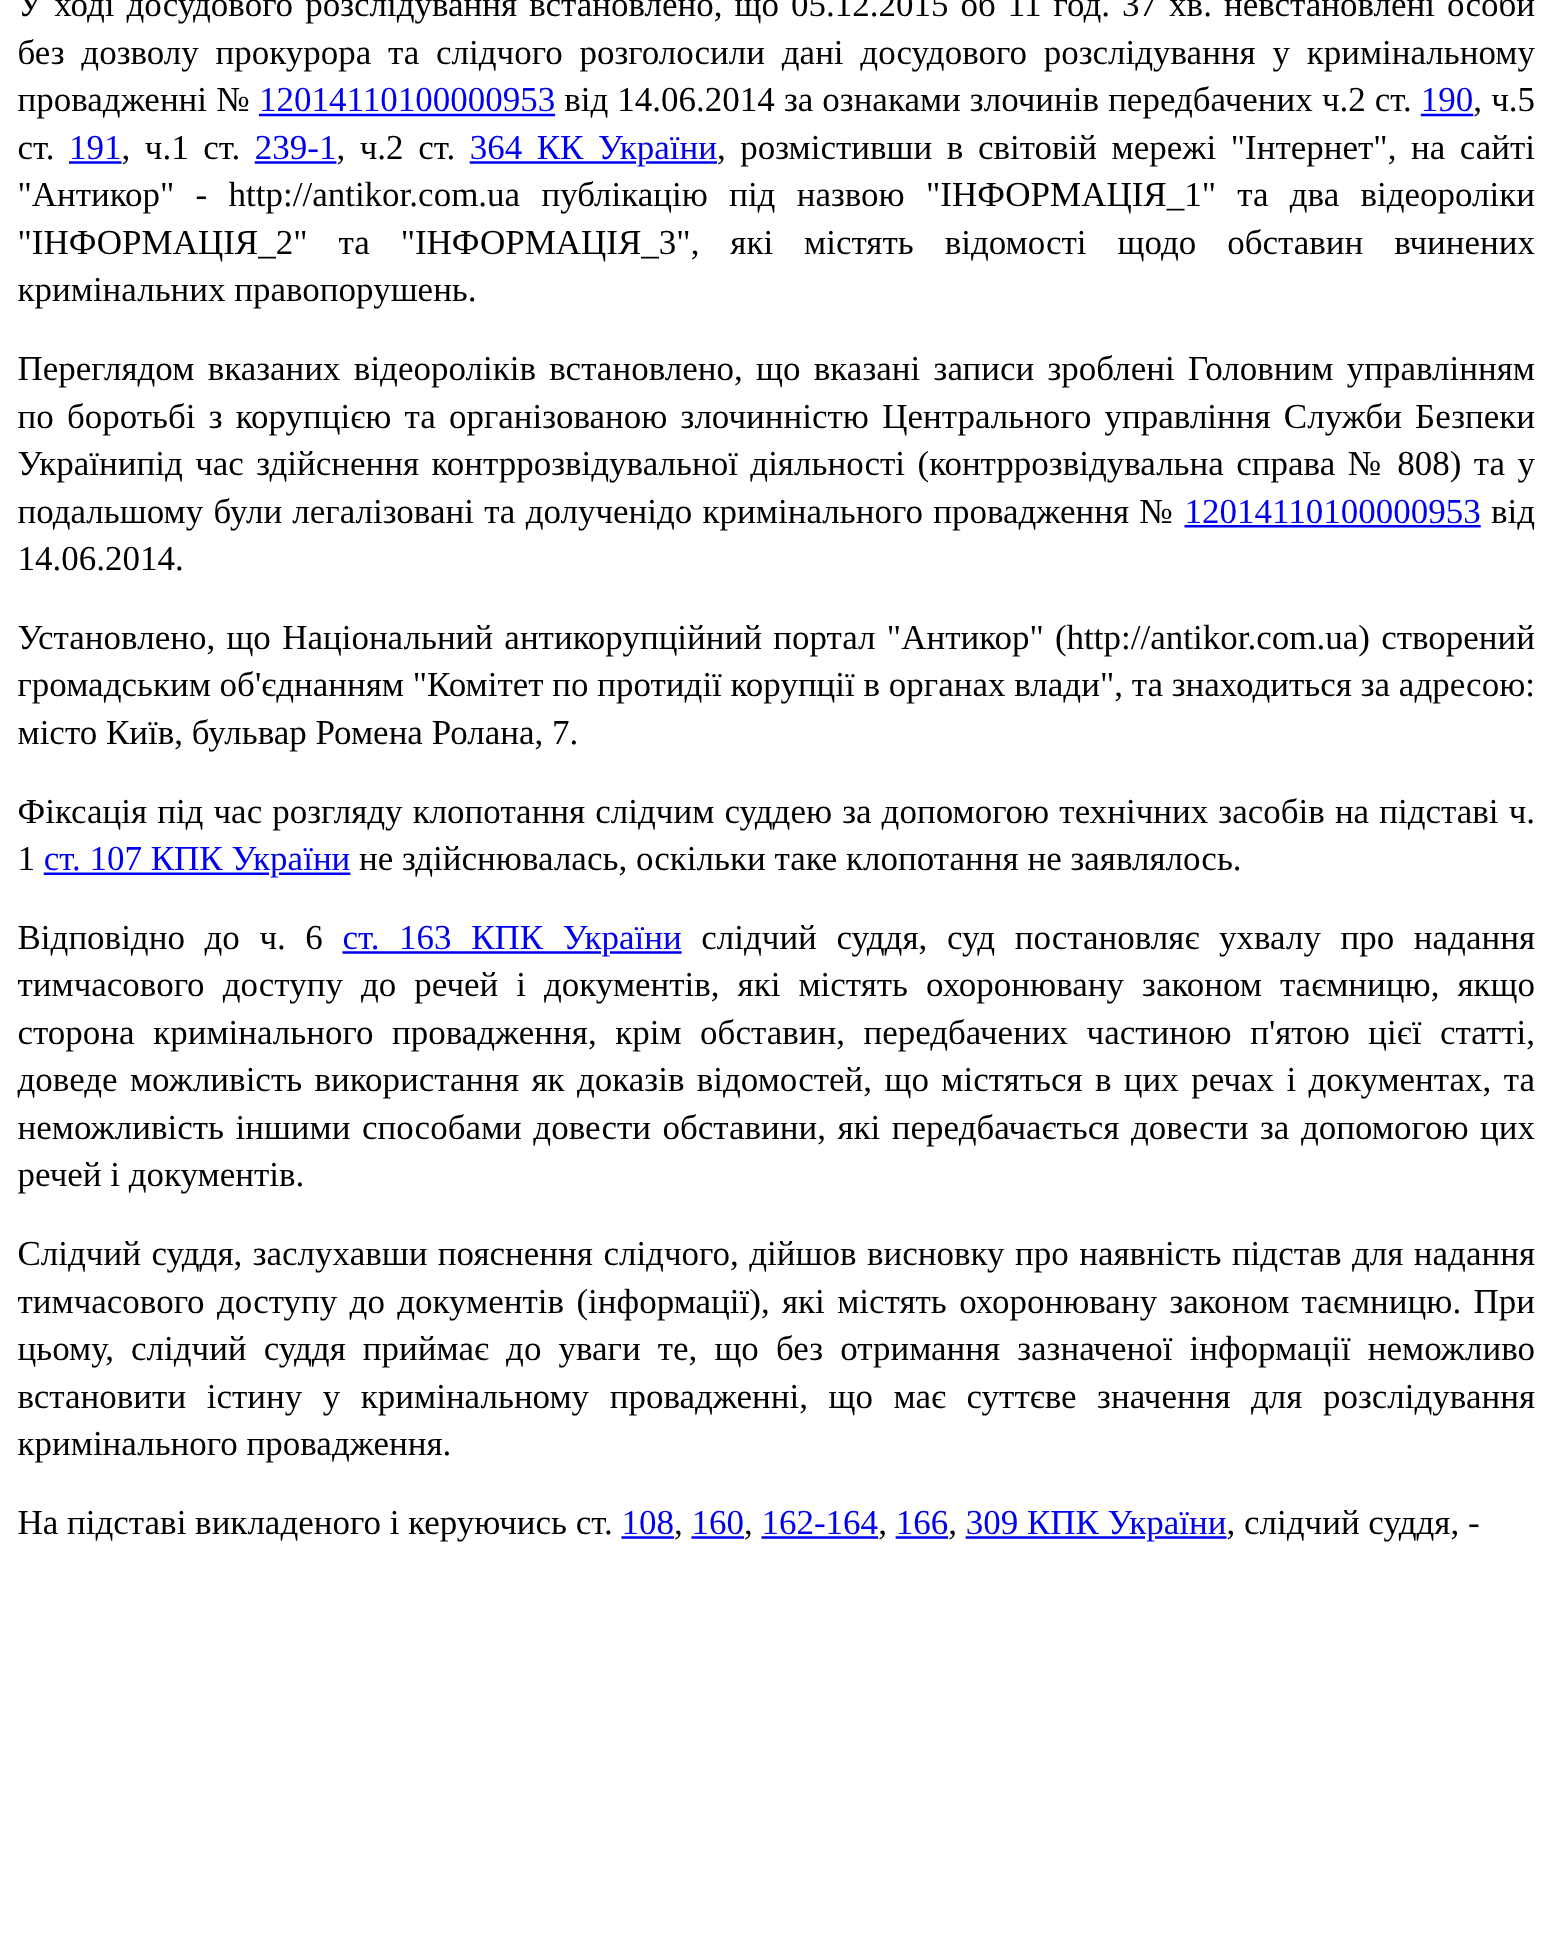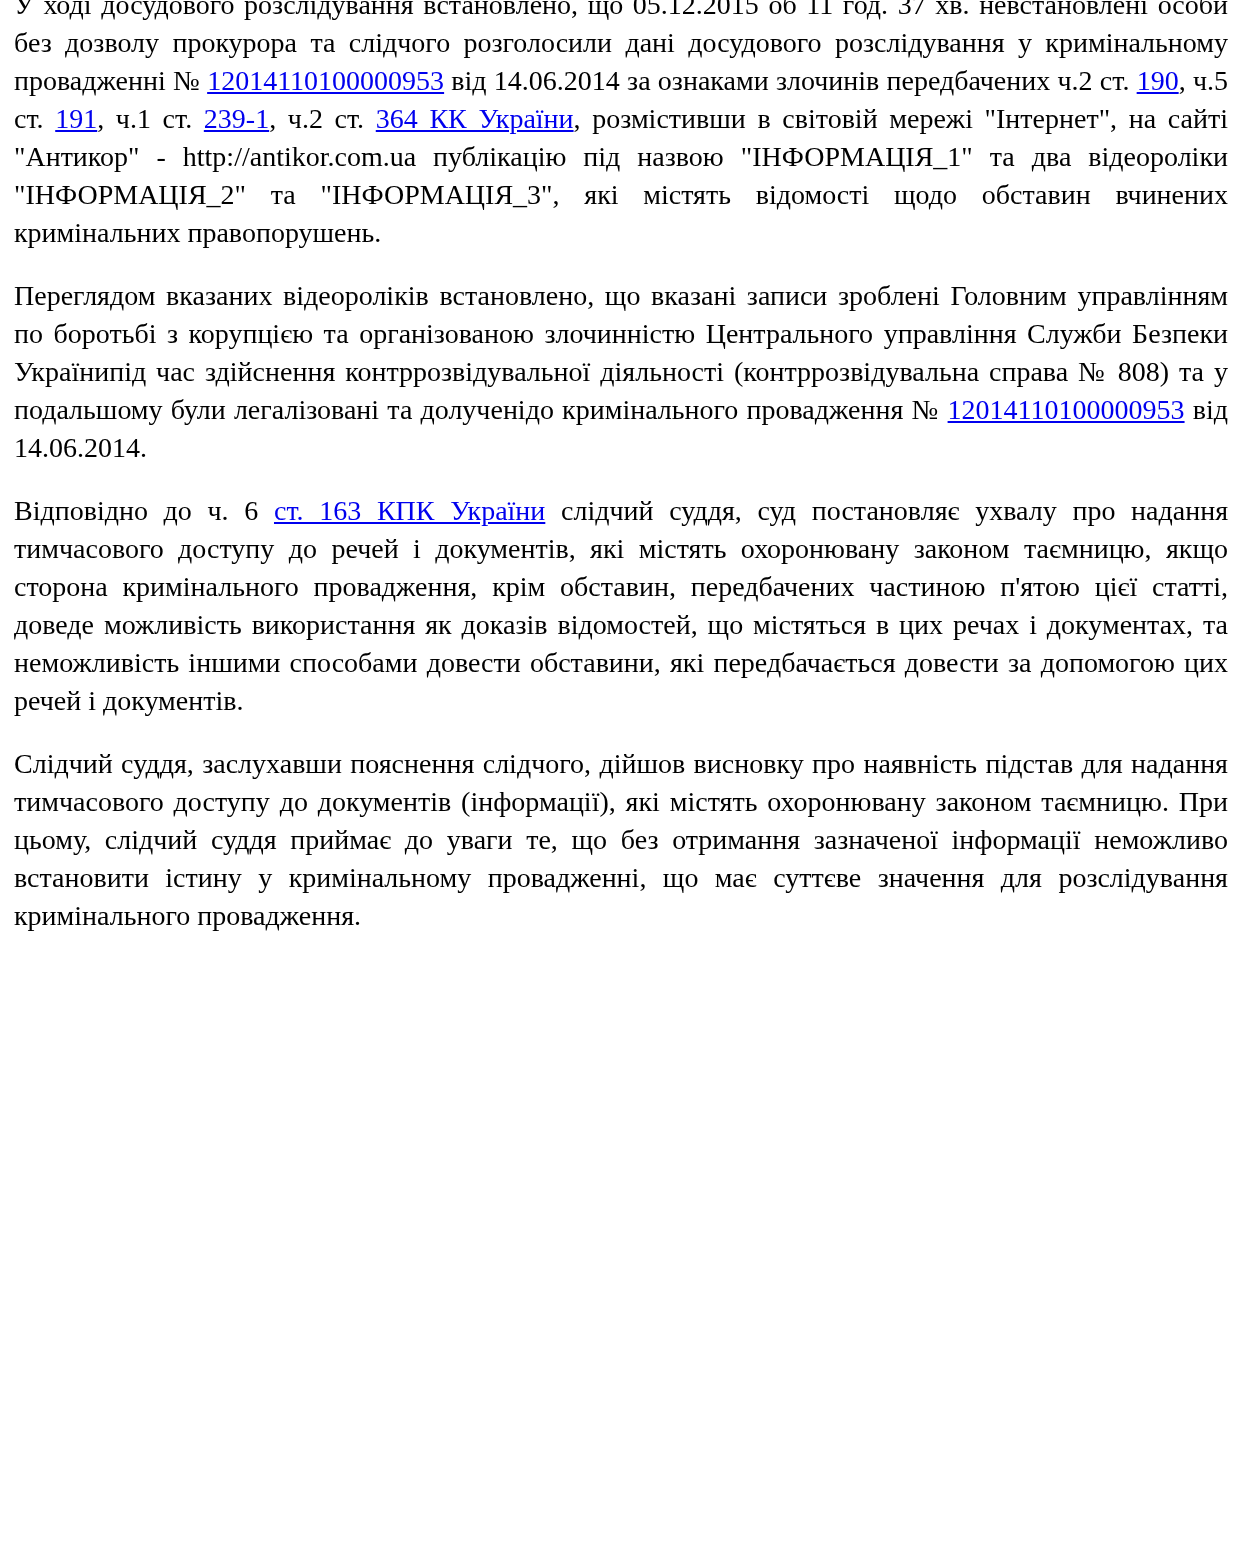--- a/index.html
+++ b/index.html
@@ -32,16 +32,19 @@
     cursor: pointer;
   }
 </style>
 </head>
 <body style="background: rgb(255, 255, 255);">
 
 <div class="doc">
   <div>
       <p><span>У ході досудового розслідування встановлено, що 05.12.2015 об 11 год. 37 хв. невстановлені особи без дозволу прокурора та слідчого розголосили дані досудового розслідування у кримінальному провадженні № </span><a href="#">12014110100000953</a><span> від 14.06.2014 за ознаками злочинів передбачених ч.2 ст. </span><a href="#">190</a><span>, ч.5 ст. </span><a href="#">191</a><span>, ч.1 ст. </span><a href="#">239-1</a><span>, ч.2 ст. </span><a href="#">364 КК України</a><span>, розмістивши в світовій мережі "Інтернет", на сайті "Антикор" - http://antikor.com.ua публікацію під назвою "ІНФОРМАЦІЯ_1" та два відеороліки "ІНФОРМАЦІЯ_2" та "ІНФОРМАЦІЯ_3", які містять відомості щодо обставин вчинених кримінальних правопорушень.</span></p>
       <p><span>Переглядом вказаних відеороліків встановлено, що вказані записи зроблені Головним управлінням по боротьбі з корупцією та організованою злочинністю Центрального управління Служби Безпеки Українипід час здійснення контррозвідувальної діяльності (контррозвідувальна справа № 808) та у подальшому були легалізовані та долученідо кримінального провадження № </span><a href="#">12014110100000953</a><span> від 14.06.2014.</span></p>
+      <p><span>Установлено, що Національний антикорупційний портал "Антикор" (http://antikor.com.ua) створений громадським об'єднанням "Комітет по протидії корупції в органах влади", та знаходиться за адресою: місто Київ, бульвар Ромена Ролана, 7.</span></p>
+      <p><span>Фіксація під час розгляду клопотання слідчим суддею за допомогою технічних засобів на підставі ч. 1 </span><a href="#">ст. 107 КПК України</a><span> не здійснювалась, оскільки таке клопотання не заявлялось.</span></p>
       <p><span>Відповідно до ч. 6 </span><a href="#">ст. 163 КПК України</a><span> слідчий суддя, суд постановляє ухвалу про надання тимчасового доступу до речей і документів, які містять охоронювану законом таємницю, якщо сторона кримінального провадження, крім обставин, передбачених частиною п'ятою цієї статті, доведе можливість використання як доказів відомостей, що містяться в цих речах і документах, та неможливість іншими способами довести обставини, які передбачається довести за допомогою цих речей і документів.</span></p>
       <p><span>Слідчий суддя, заслухавши пояснення слідчого, дійшов висновку про наявність підстав для надання тимчасового доступу до документів (інформації), які містять охоронювану законом таємницю. При цьому, слідчий суддя приймає до уваги те, що без отримання зазначеної інформації неможливо встановити істину у кримінальному провадженні, що має суттєве значення для розслідування кримінального провадження.</span></p>
+      <p><span>На підставі викладеного і керуючись ст. </span><a href="#">108</a><span>, </span><a href="#">160</a><span>, </span><a href="#">162-164</a><span>, </span><a href="#">166</a><span>, </span><a href="#">309 КПК України</a><span>, слідчий суддя, -</span></p>
     </div>
 </div>
 
 </body></html>

